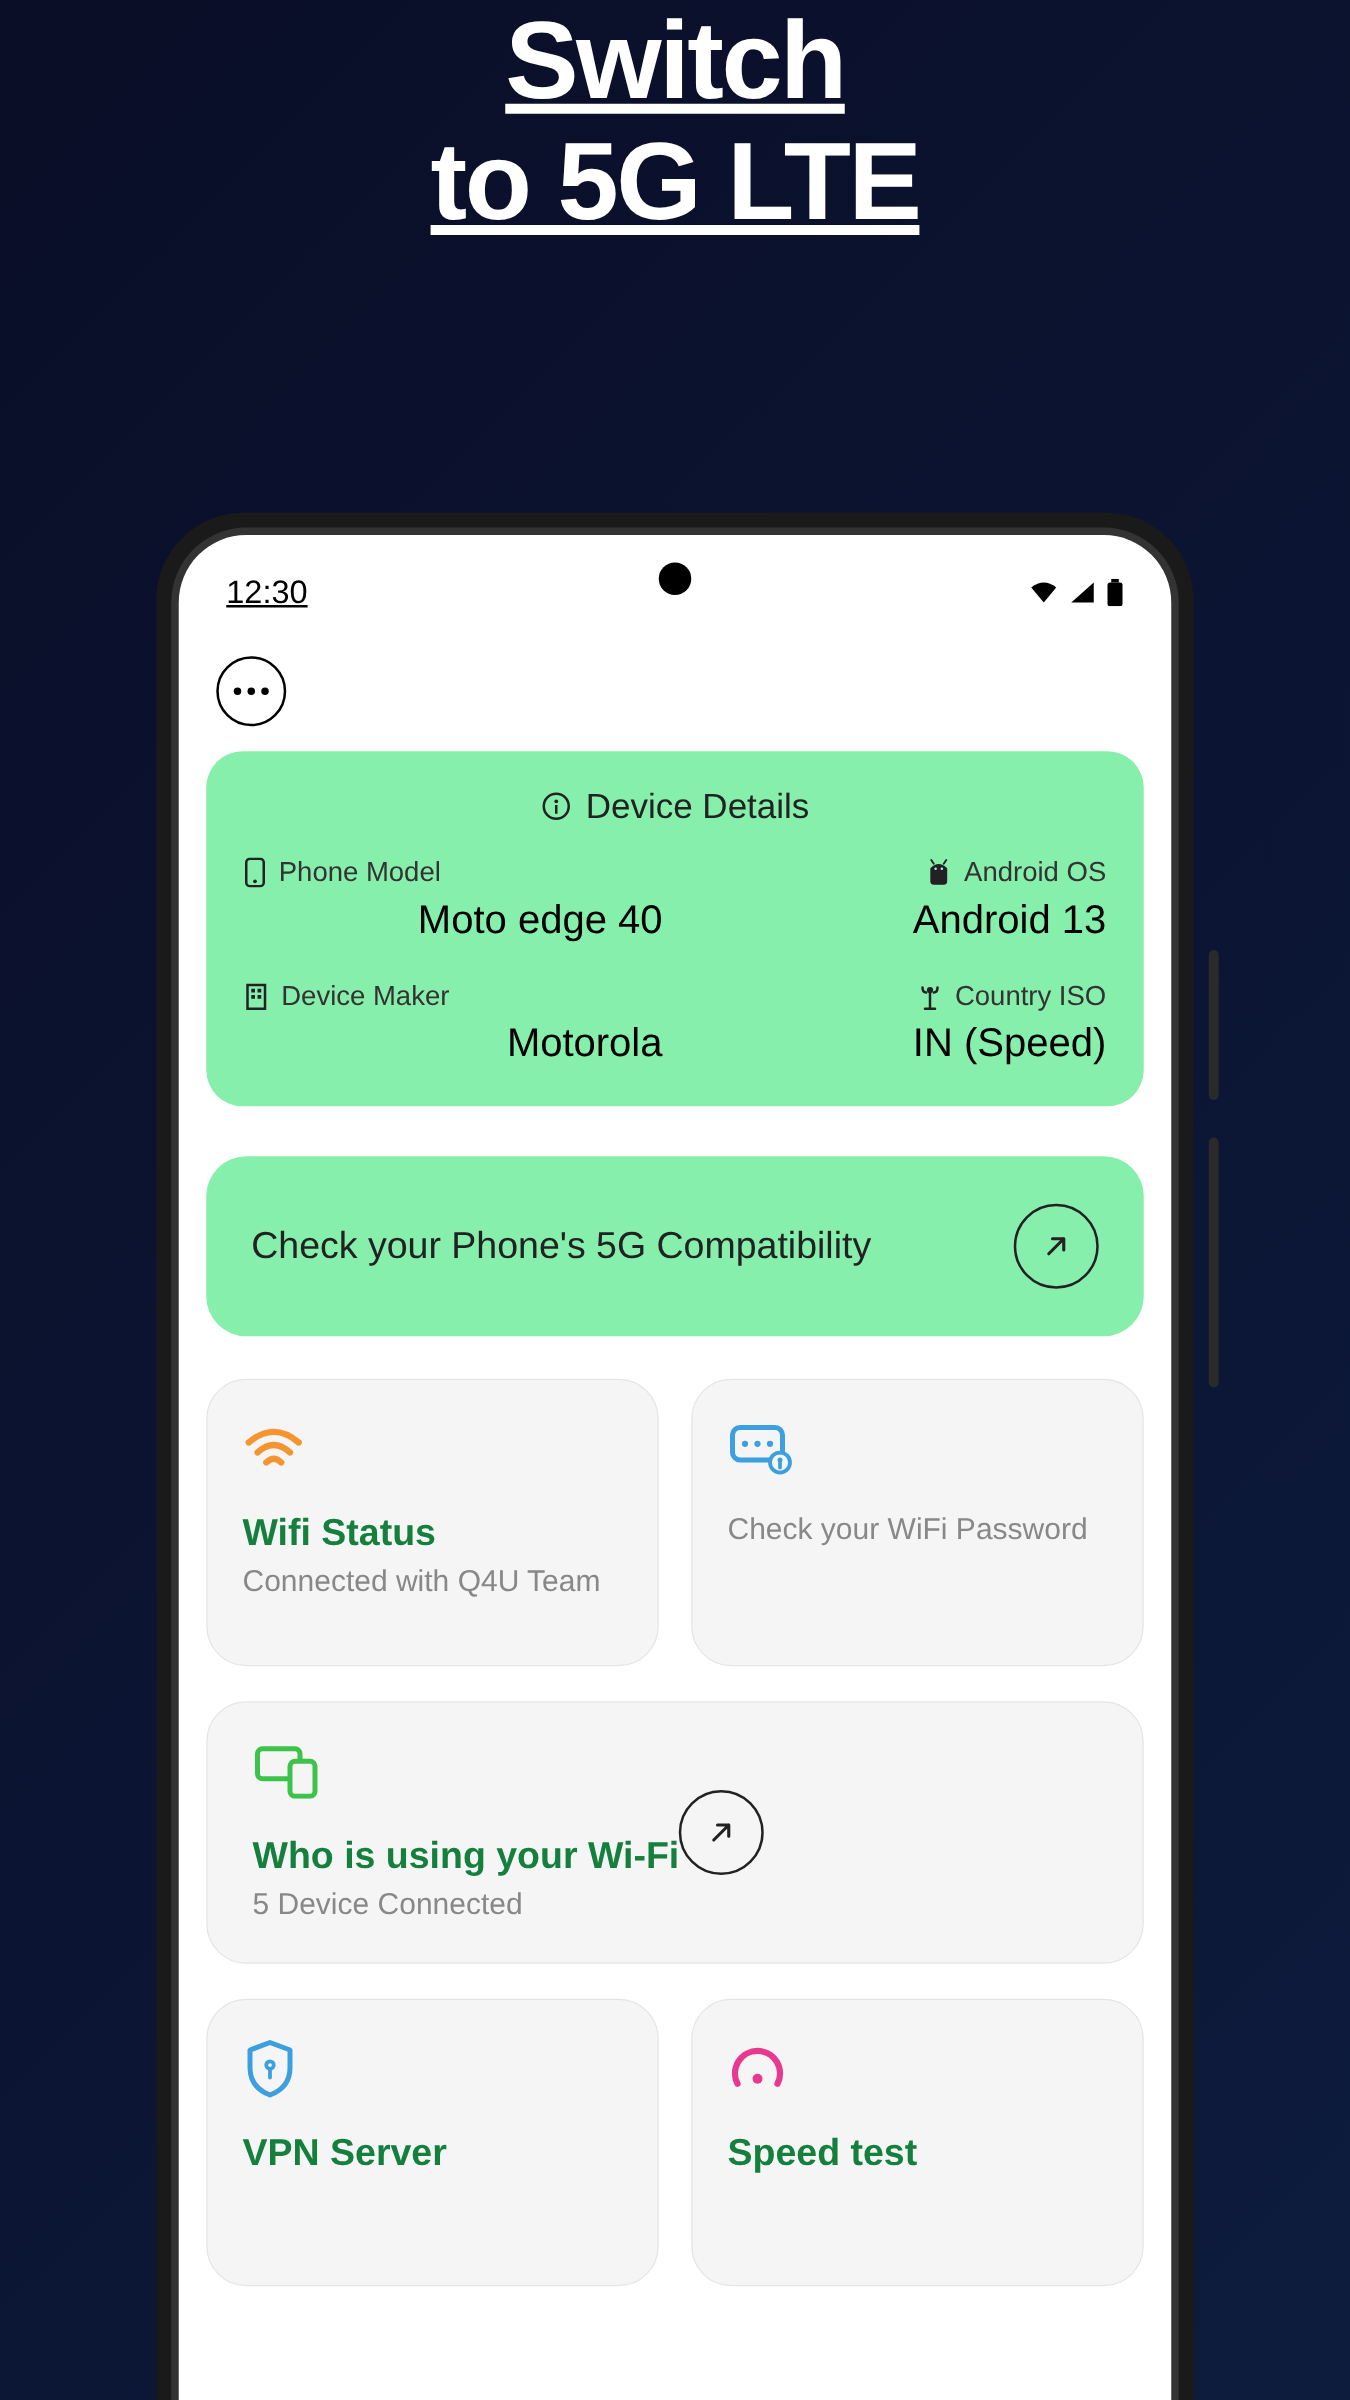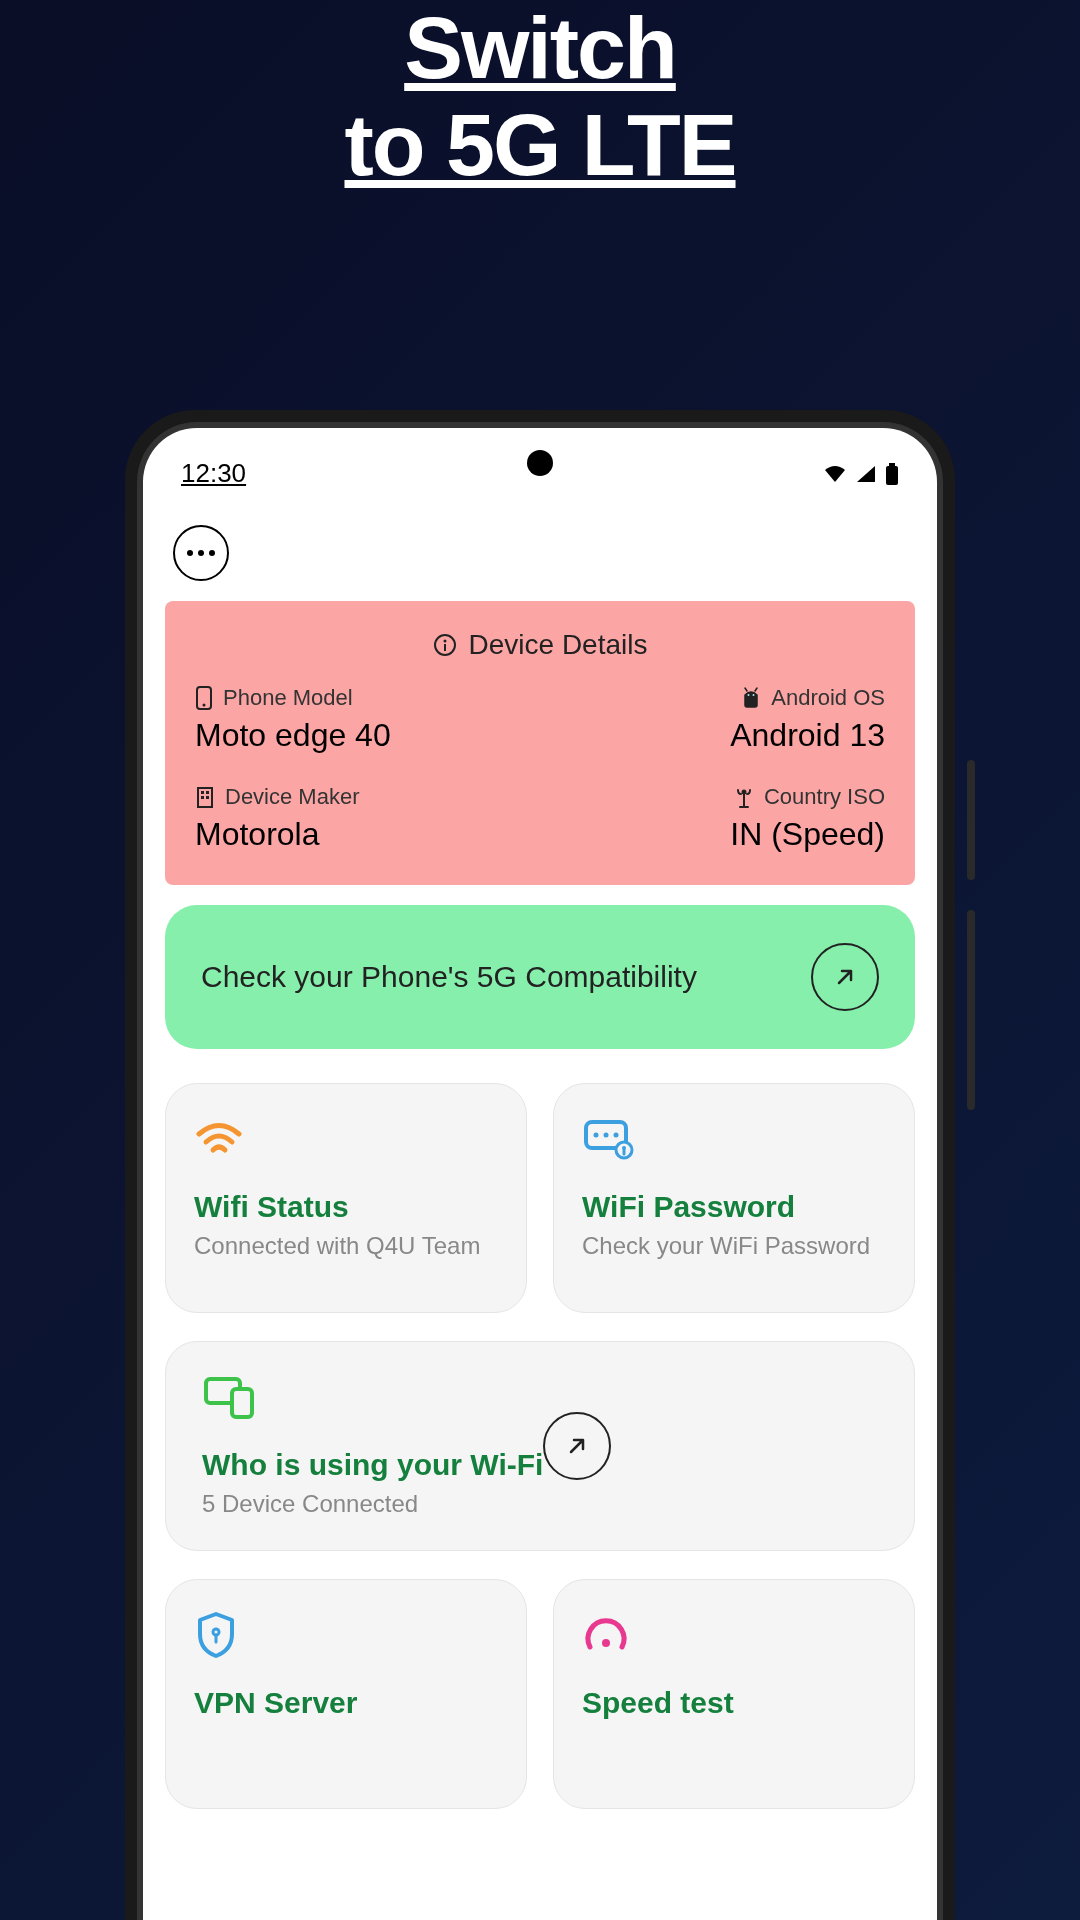--- a/index.html
+++ b/index.html
@@ -100,35 +100,35 @@
     border-radius: 50%;
     display: flex;
     align-items: center;
     justify-content: center;
     gap: 5px;
     cursor: pointer;
   }
   .menu-dot { width: 6px; height: 6px; background: #000; border-radius: 50%; }
   .content { padding: 0 22px; }
   .device-card {
-    background: #fca5a5;
-    border-radius: 8px;
+    background: #86efac;
+    border-radius: 29px;
     padding: 28px 30px 32px 30px;
-    margin-bottom: 20px;
+    margin-bottom: 40px;
   }
   .dc-header {
     display: flex;
     justify-content: center;
     align-items: center;
     gap: 12px;
     margin-bottom: 24px;
   }
   .dc-header-text { font-size: 28px; color: #222; font-weight: 500; }
   .dc-grid { display: grid; grid-template-columns: 1fr 1fr; gap: 30px 20px; }
-  .dc-item-left { text-align: left; }
+  .dc-item-left { text-align: right; }
   .dc-item-right { text-align: right; }
   .dc-label {
     font-size: 22px;
     color: #333;
     display: flex;
     align-items: center;
     gap: 10px;
     margin-bottom: 6px;
   }
   .dc-item-right .dc-label { justify-content: flex-end; }
@@ -316,21 +316,20 @@
               <svg width="54" height="42" viewBox="0 0 54 42">
                   <rect x="4" y="4" width="40" height="26" rx="6" fill="none" stroke="#3b9fe0" stroke-width="4"></rect>
                   <circle cx="14" cy="17" r="2.5" fill="#3b9fe0"></circle>
                   <circle cx="24" cy="17" r="2.5" fill="#3b9fe0"></circle>
                   <circle cx="34" cy="17" r="2.5" fill="#3b9fe0"></circle>
                   <circle cx="42" cy="32" r="8" fill="#f5f5f5" stroke="#3b9fe0" stroke-width="3"></circle>
                   <circle cx="42" cy="30" r="2" fill="#3b9fe0"></circle>
                   <path d="M42 32 L42 36" stroke="#3b9fe0" stroke-width="3" stroke-linecap="round"></path>
                 </svg>
             </div>
-            <div class="card-title">WiFi Password</div>
             <div class="card-subtitle">Check your WiFi Password</div>
           </div>
         </div>
 
         <div class="wide-card">
           <div>
             <div class="card-icon">
               <svg width="56" height="44" viewBox="0 0 56 44">
                   <rect x="4" y="4" width="34" height="24" rx="4" fill="none" stroke="#3dc24a" stroke-width="4"></rect>
                   <rect x="30" y="14" width="20" height="28" rx="4" fill="#f5f5f5" stroke="#3dc24a" stroke-width="4"></rect>

